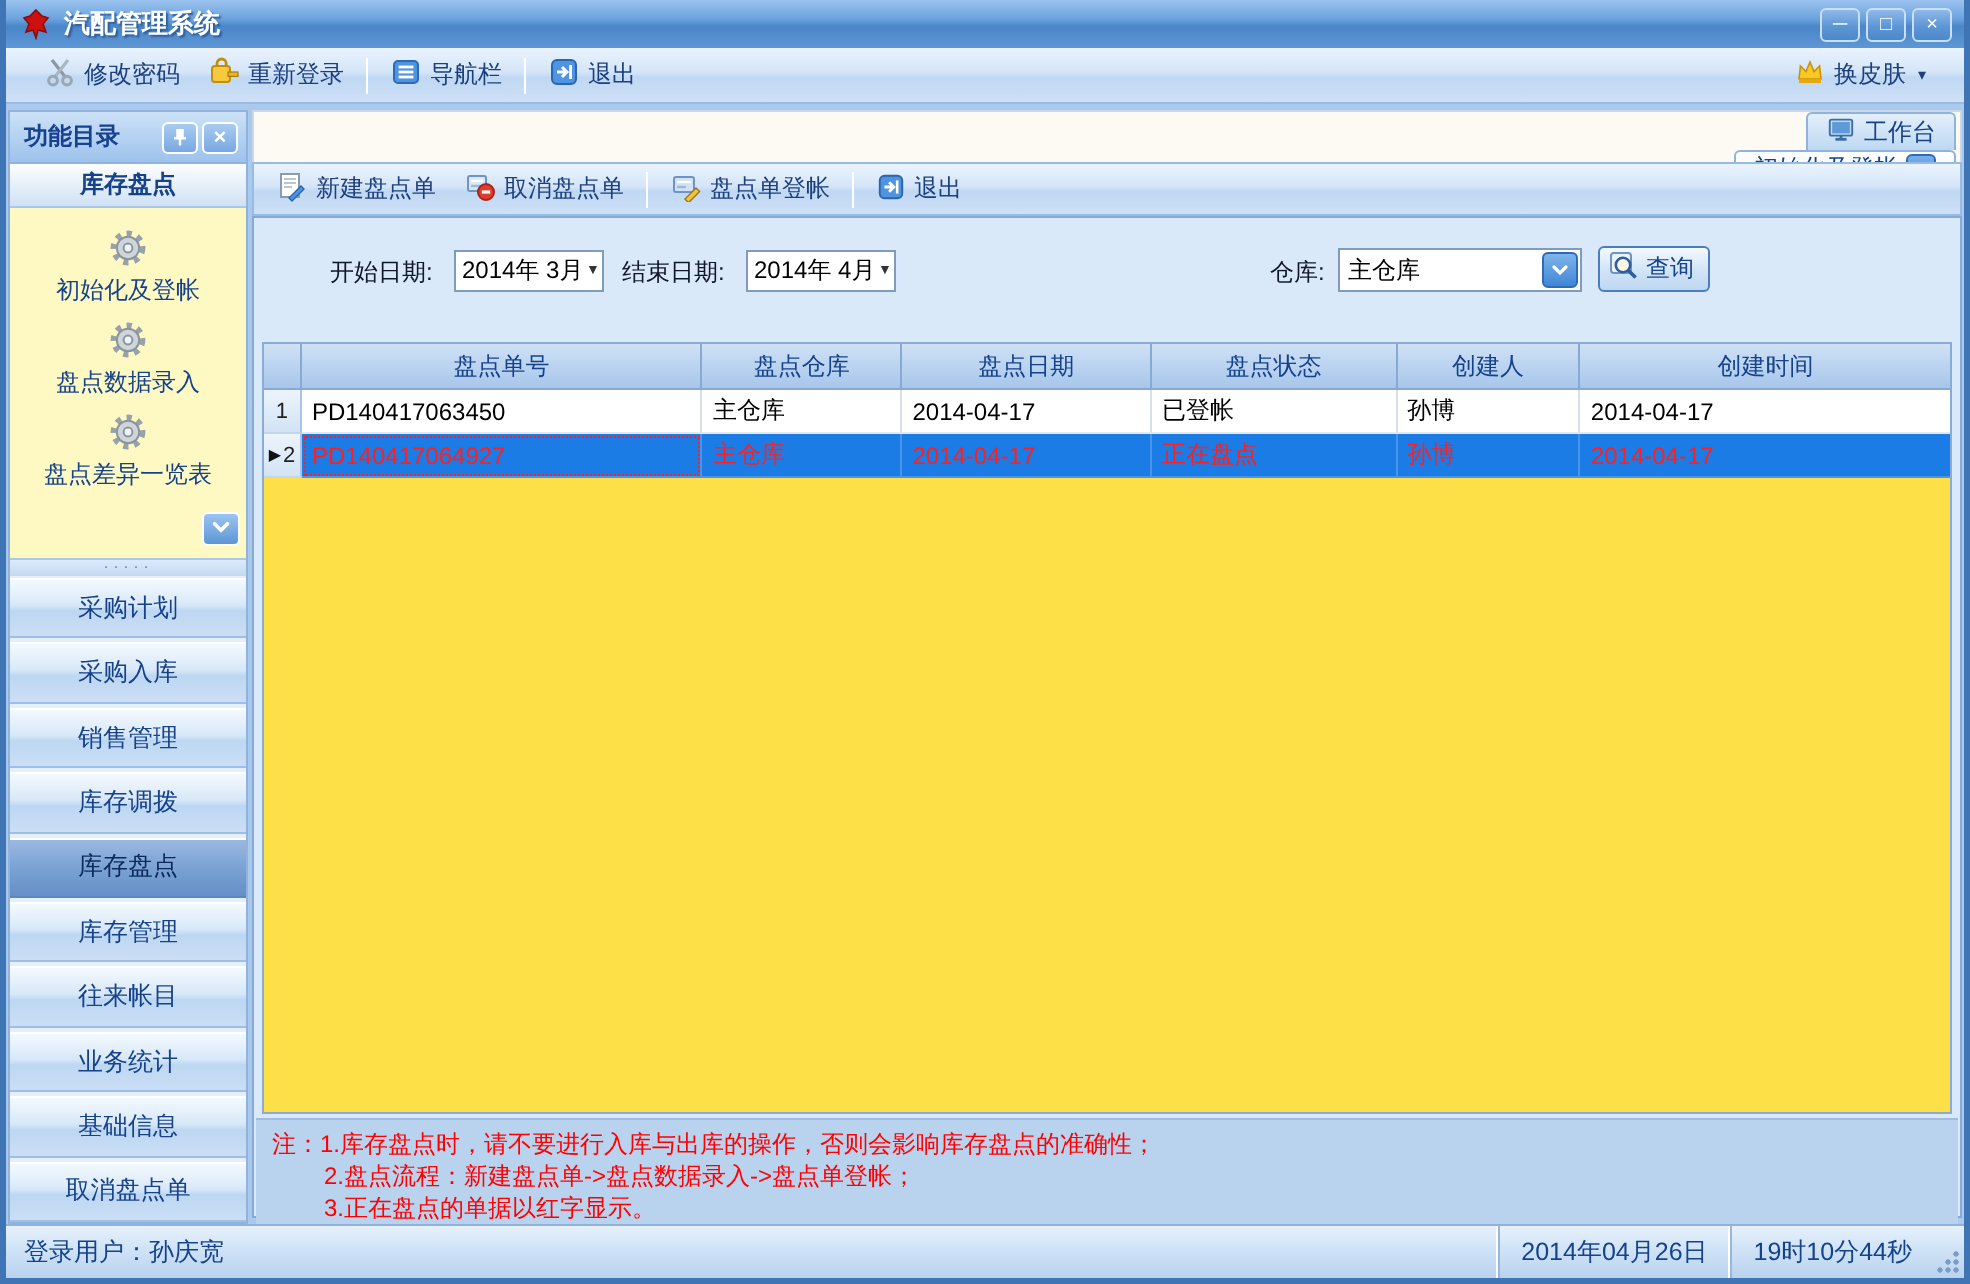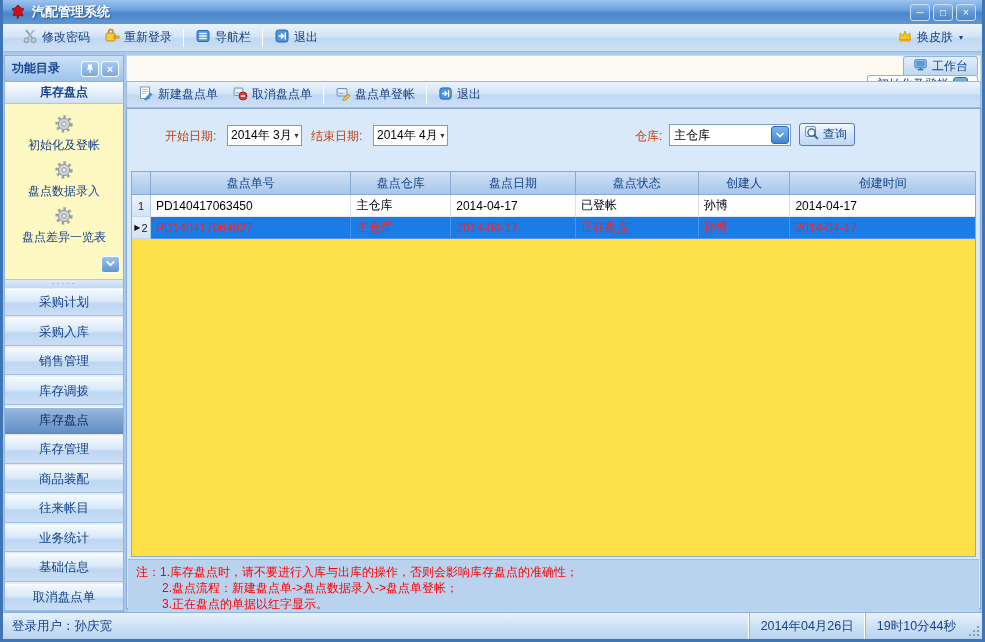--- a/index.html
+++ b/index.html
@@ -78,21 +78,21 @@
     background:linear-gradient(#79b0ea,#3f86d6); color:#fff; font-size:11px; line-height:13px;
     text-align:center; cursor:pointer; }
 
   .subtoolbar { position:absolute; left:0; right:0; top:26px; height:27px;
     background:linear-gradient(180deg,#eaf3fd 0%,#d4e5f8 45%,#c0d8f3 55%,#cde0f6 100%);
     border:1px solid #98bbe2; display:flex; align-items:center; padding:0 4px; }
 
   .panel { position:absolute; left:0; right:0; top:53px; bottom:3px;
     background:#d9e9f9; border:1px solid #86a9d7; }
 
-  .flabel { position:absolute; color:#c2410c; }
+  .flabel { position:absolute; color:#0f172a; }
   .datefield { position:absolute; width:75px; height:21px; background:#fff; border:1px solid #7f9db9;
     display:flex; align-items:center; overflow:hidden; cursor:text; }
   .datefield .val { flex:0 0 auto; padding-left:3px; white-space:nowrap; width:63px; overflow:hidden; color:#000; }
   .datefield .arr { flex:0 0 11px; font-size:7px; color:#333; text-align:center; cursor:pointer; }
   .combo { position:absolute; width:122px; height:22px; background:#fff; border:1px solid #7f9db9;
     display:flex; align-items:center; }
   .combo .val { flex:1; padding-left:4px; color:#000; }
   .combo-btn { flex:0 0 18px; height:18px; margin-right:1px; border:1px solid #2d6cb5; border-radius:3px;
     background:linear-gradient(#7fb4ec,#3f86d6); display:flex; align-items:center; justify-content:center; cursor:pointer; }
   .query-btn { position:absolute; height:23px; padding:0 7px 0 4px; display:flex; align-items:center; gap:3px;
@@ -262,21 +262,20 @@
 
       <div class="sb-splitter">·····</div>
 
       <div class="sb-menu">
         <div class="sb-menu-item">采购计划</div>
         <div class="sb-menu-item">采购入库</div>
         <div class="sb-menu-item">销售管理</div>
         <div class="sb-menu-item">库存调拨</div>
         <div class="sb-menu-item selected">库存盘点</div>
         <div class="sb-menu-item">库存管理</div>
-        <div class="sb-menu-item">商品装配</div>
         <div class="sb-menu-item">往来帐目</div>
         <div class="sb-menu-item">业务统计</div>
         <div class="sb-menu-item">基础信息</div>
         <div class="sb-menu-item">取消盘点单</div>
       </div>
     </div>
 
     <div class="main">
 
       <div class="tabstrip">

